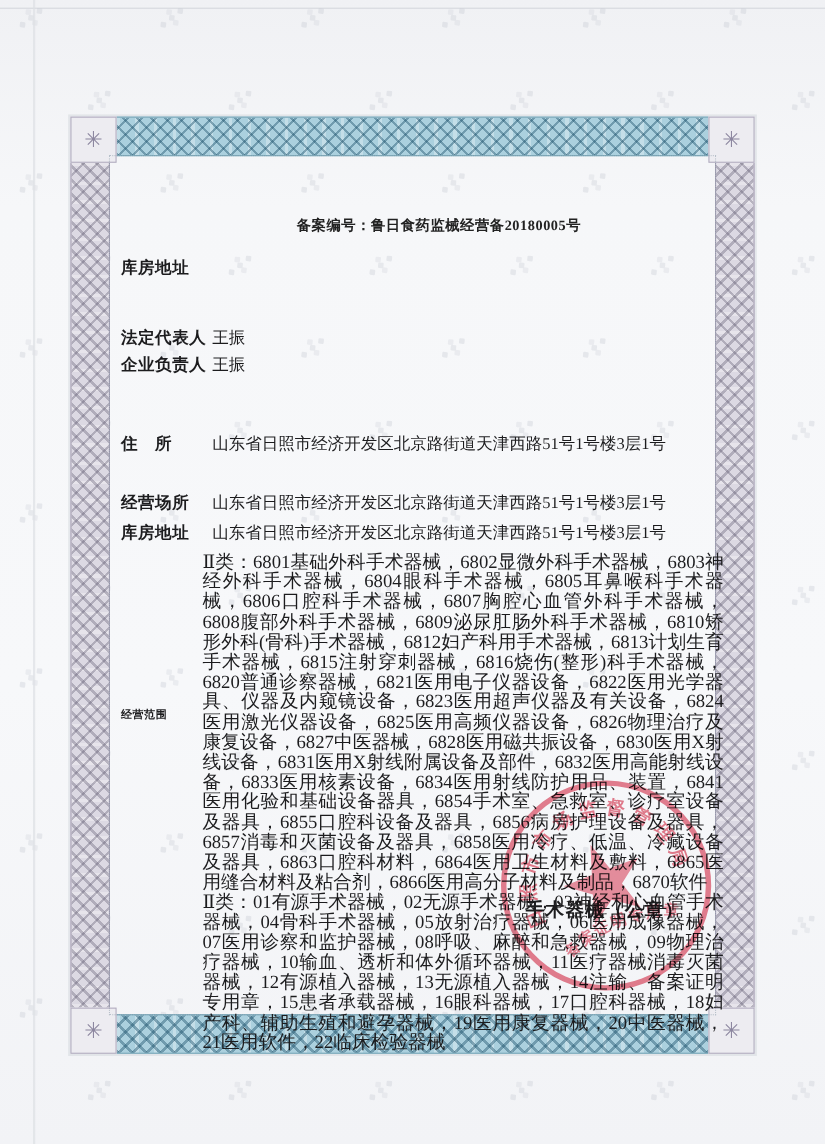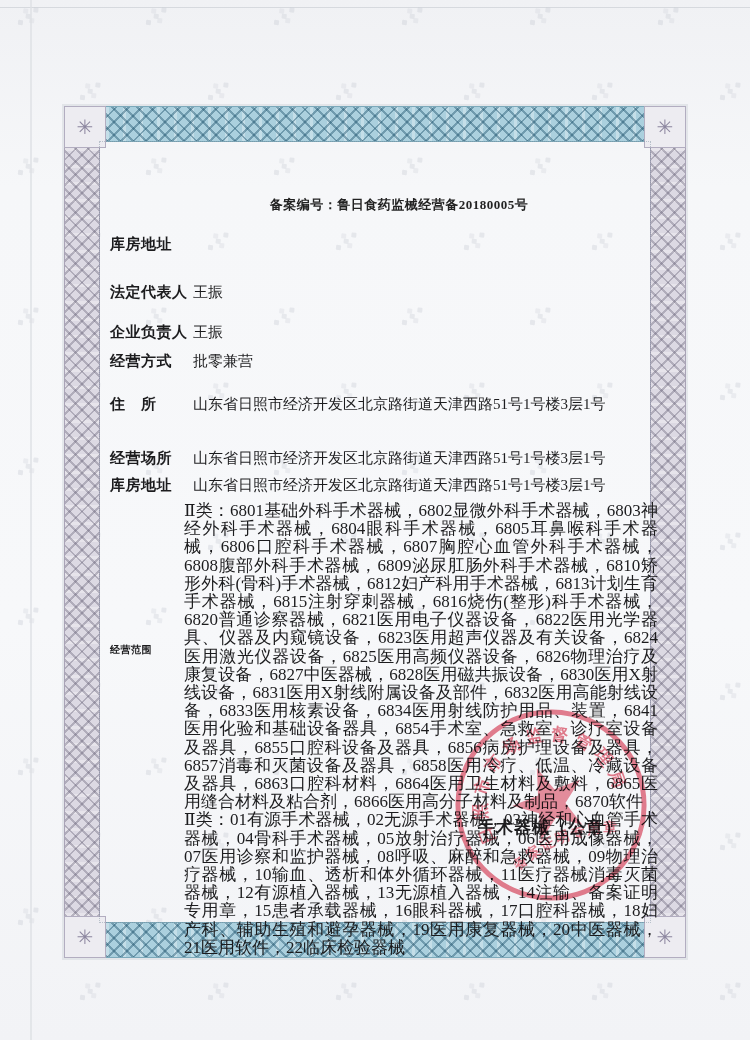--- a/index.html
+++ b/index.html
@@ -175,31 +175,27 @@
     <div class="corner tr"></div>
     <div class="corner bl"></div>
     <div class="corner br"></div>
   </div>
 
   <div class="subtitle">备案编号：鲁日食药监械经营备20180005号</div>
 
   <div class="row" style="top:236px">
     <span class="lbl">库房地址</span>
   </div>
-  <div class="row" style="top:284px">
+  <div class="row" style="top:300px">
     <span class="lbl">法定代表人</span>
     <span class="val">王振</span>
   </div>
   <div class="row" style="top:324px">
     <span class="lbl">企业负责人</span>
     <span class="val">王振</span>
-  </div>
-  <div class="row" style="top:353px">
-    <span class="lbl">经营方式</span>
-    <span class="val">批零兼营</span>
   </div>
   <div class="row" style="top:396px">
     <span class="lbl">住　所</span>
     <span class="val">山东省日照市经济开发区北京路街道天津西路51号1号楼3层1号</span>
   </div>
   <div class="row" style="top:450px">
     <span class="lbl">经营场所</span>
     <span class="val">山东省日照市经济开发区北京路街道天津西路51号1号楼3层1号</span>
   </div>
   <div class="row" style="top:477px">

